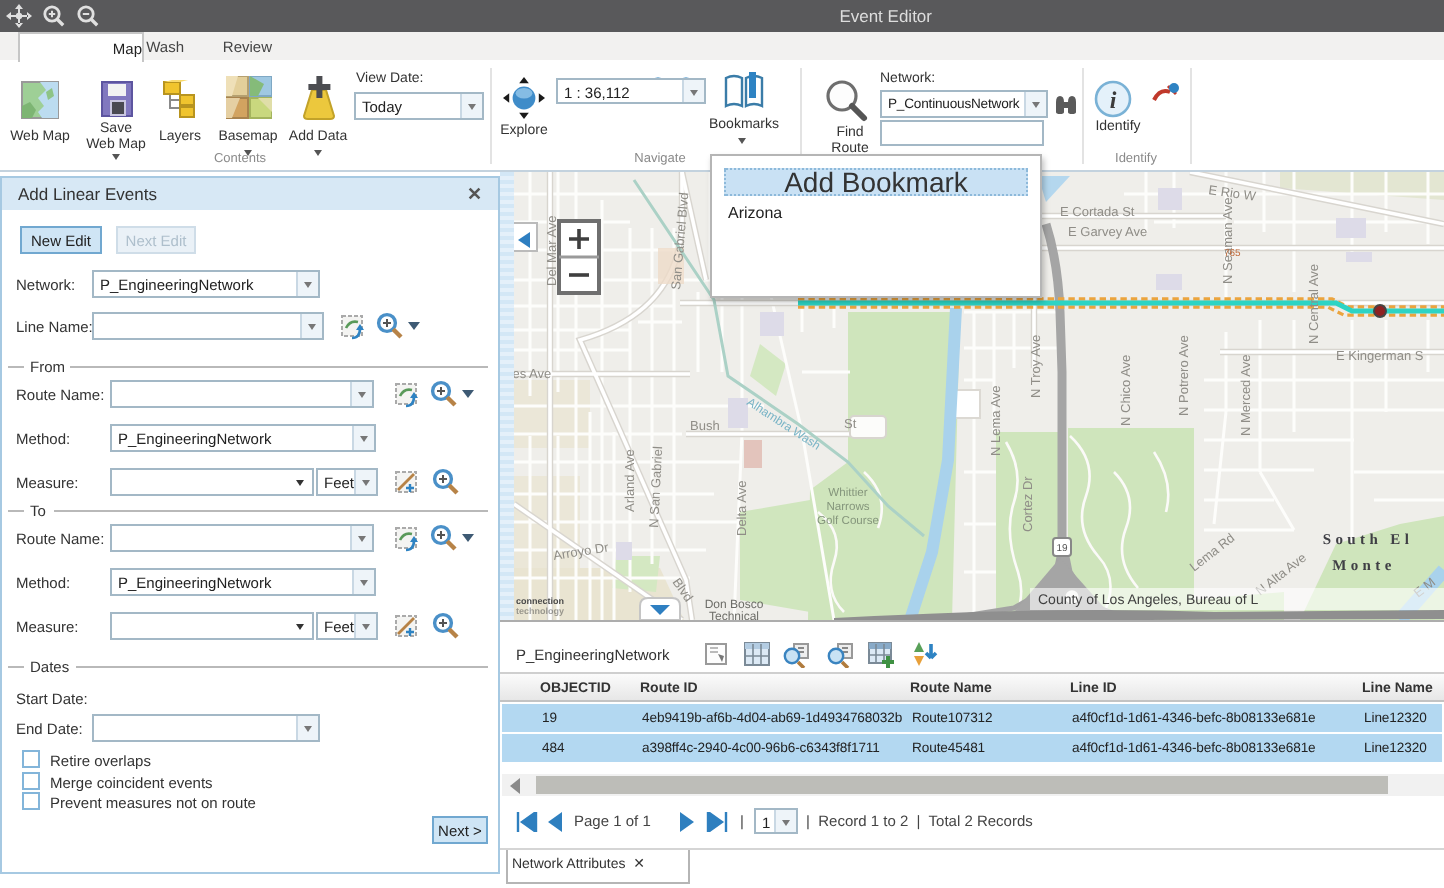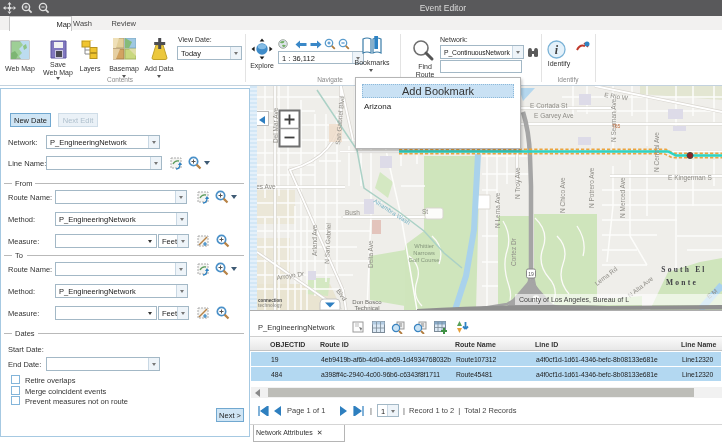--- a/index.html
+++ b/index.html
@@ -31,21 +31,21 @@
 .sep{position:absolute;left:0;width:248px;font-size:7.5px;color:#333}
 .sep .dash{position:absolute;top:4px;height:1px;background:#b9b9b9}
 .btn{position:absolute;font-size:7.5px;color:#222;text-align:center;background:#cfe5f5;border:1px solid #71a8d0}
 .ck{position:absolute;width:9px;height:9px;background:#fff;border:1px solid #83b5da}
 
 #splitter{position:absolute;left:250px;top:86px;width:7px;height:224px;background:repeating-linear-gradient(180deg,#d3e7f6 0,#d3e7f6 2px,#e4f0fa 2px,#e4f0fa 4px)}
 #collapse{position:absolute;left:257px;top:111px;width:12px;height:15px;background:#fff;border:1px solid #bbb;border-left:none}
 #collapse:after{content:"";position:absolute;left:2px;top:3.5px;border-top:4px solid transparent;border-bottom:4px solid transparent;border-right:6px solid #2e7fc1}
 
 #popup{position:absolute;left:355px;top:77px;width:166px;height:72px;background:#fff;border:1px solid #b5b5b5;box-shadow:1px 2px 3px rgba(0,0,0,.25)}
-#addbm{position:absolute;left:6px;top:6px;width:152px;height:14px;background:#c9e1f4;border:1px dotted #8db9da;font-size:11px;color:#333;text-align:center;line-height:13px}
+#addbm{position:absolute;left:6px;top:6px;width:152px;height:14px;background:#c9e1f4;border:1px dotted #8db9da;font-size:14px;color:#333;text-align:center;line-height:13px}
 #bmaz{position:absolute;left:8px;top:24px;font-size:8px;color:#222}
 #bmrow{position:absolute;left:5px;top:38px;width:154px;height:17px;background:#c9e1f4;border:1px solid #a9cbe6}
 #bmrow span{position:absolute;left:4px;top:4px;font-size:8px;color:#222}
 
 #bottom{position:absolute;left:250px;top:310px;width:472px;height:134px;background:#fff;border-top:1px solid #adadad}
 #btool{position:absolute;left:8px;top:12px;font-size:7.5px;color:#333}
 #thead{position:absolute;left:0px;top:25px;width:472px;height:15px;background:linear-gradient(#fbfbfb,#e7e7e7);border-top:1px solid #cfcfcf;border-bottom:1px solid #c3c3c3}
 .th{position:absolute;top:4px;font-size:7px;font-weight:bold;color:#333;white-space:nowrap}
 .tr{position:absolute;left:1px;width:470px;height:14px;background:#b3d8f1}
 .td{position:absolute;top:3.5px;font-size:6.8px;letter-spacing:-0.05px;color:#222;white-space:nowrap}
@@ -165,21 +165,21 @@
     <svg class="ab" style="left:324px;top:7px" width="12" height="12" viewBox="0 0 12 12">
         <circle cx="5" cy="5" r="3.7" fill="#fff" stroke="#5b9ccc" stroke-width="1.3"></circle>
         <path d="M5 3.4 V6.6 M3.4 5 H6.6" stroke="#3a88c8" stroke-width="1.1"></path>
         <path d="M7.8 7.8 L10.8 10.8" stroke="#b07b3d" stroke-width="1.8"></path>
       </svg>
     <svg class="ab" style="left:338px;top:7px" width="12" height="12" viewBox="0 0 12 12">
         <circle cx="5" cy="5" r="3.7" fill="#fff" stroke="#5b9ccc" stroke-width="1.3"></circle>
         <path d="M3.4 5 H6.6" stroke="#3a88c8" stroke-width="1.1"></path>
         <path d="M7.8 7.8 L10.8 10.8" stroke="#b07b3d" stroke-width="1.8"></path>
       </svg>
-    <div class="cb" style="left:278px;top:20px;width:86px;height:13px">
+    <div class="cb" style="left:278px;top:8px;width:75px;height:13px">
         <span class="tx" style="top:1.5px">1 : 36,112</span>
         <span class="a"></span>
       </div>
 
     <svg class="ab" style="left:362px;top:5px" width="20" height="21" viewBox="0 0 20 21">
         <path d="M1 3 Q5 1 9 3 V17 Q5 15 1 17 Z" fill="#fff" stroke="#3a7ca8" stroke-width="1.2"></path>
         <path d="M19 3 Q15 1 11 3 V17 Q15 15 19 17 Z" fill="#fff" stroke="#3a7ca8" stroke-width="1.2"></path>
         <rect x="12.5" y="0" width="3.5" height="13" fill="#2e83c3"></rect>
         <path d="M12.5 13 L14.2 11 L16 13 V13 L16 0 L12.5 0 Z" fill="#2e83c3"></path>
       </svg>
@@ -208,21 +208,22 @@
         <text x="9.5" y="14" text-anchor="middle" font-family="Liberation Serif" font-style="italic" font-weight="bold" font-size="12" fill="#3c3c3c">i</text>
       </svg>
     <div class="ilabel" style="left:537px;top:29px;width:44px">Identify</div>
     <svg class="ab" style="left:576px;top:10px" width="14" height="12" viewBox="0 0 14 12">
         <path d="M1 9 Q4 3 9 5" stroke="#c0392b" stroke-width="2" fill="none"></path>
         <path d="M8 2 L12 6" stroke="#c0392b" stroke-width="1.5"></path>
         <circle cx="11" cy="3" r="2.5" fill="#2e83c3"></circle>
       </svg>
   </div>
   <div id="panel">
-    <div class="btn" style="left:9px;top:24px;width:41px;height:14px;line-height:13px">New Date</div>
+    <div id="phead"><span>Add Linear Events</span><span style="position:absolute;right:8px;margin:0;color:#555;font-size:9px;font-weight:bold">✕</span></div>
+    <div class="btn" style="left:9px;top:24px;width:41px;height:14px;line-height:13px">New Edit</div>
     <div class="btn" style="left:57px;top:24px;width:40px;height:14px;line-height:13px;background:#eaf1f7;border-color:#cfdde8;color:#aebfcc">Next Edit</div>
     <div class="fl" style="left:7px;top:49px">Network:</div>
     <div class="cb" style="left:45px;top:46px;width:114px;height:14px">
         <span class="tx">P_EngineeringNetwork</span>
         <span class="a"></span>
       </div>
     <div class="fl" style="left:7px;top:70px">Line Name:</div>
     <div class="cb" style="left:45px;top:67px;width:116px;height:14px">
         <span class="a"></span>
       </div>

